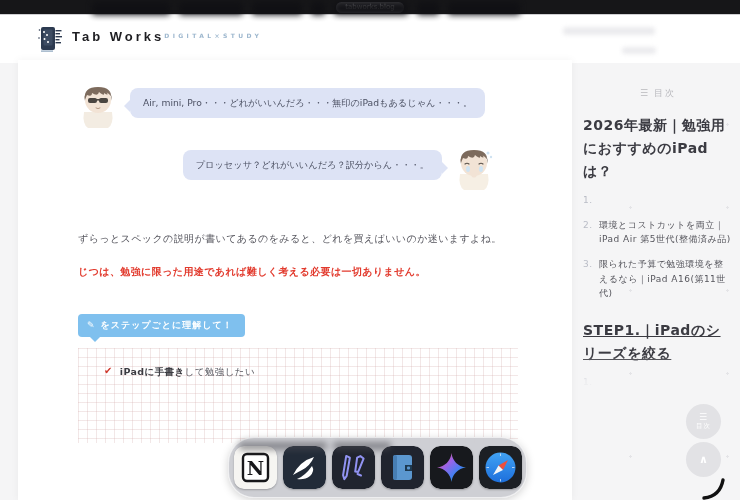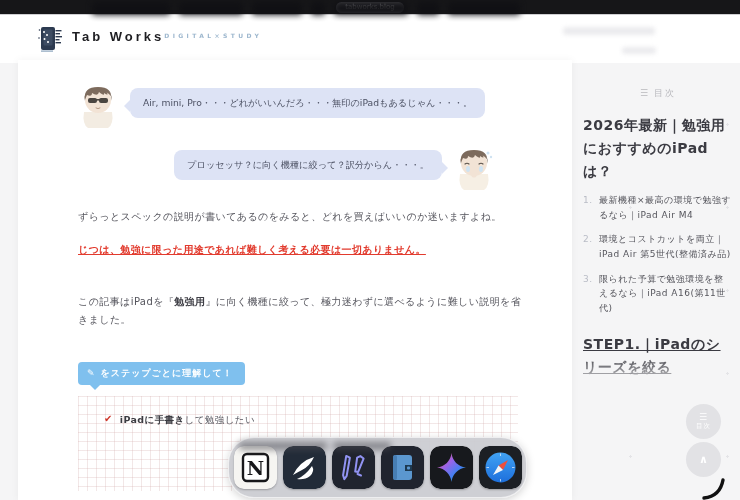--- a/index.html
+++ b/index.html
@@ -36,22 +36,22 @@
   .chat-row{display:flex;align-items:flex-start;gap:12px;}
   .chat-row.right{justify-content:flex-end;margin-right:30px;margin-top:16px;}
   .avatar{width:40px;height:46px;flex:0 0 auto;}
   .bubble{position:relative;background:#dde3f5;border-radius:8px;padding:8px 13px;
           font-size:9.2px;font-weight:500;color:#4c5163;line-height:1.5;max-width:330px;margin-top:4px;}
   .bubble.left::before{content:"";position:absolute;left:-6px;top:12px;border:6px solid transparent;border-right-color:#dde3f5;border-left:0;}
   .bubble.right::after{content:"";position:absolute;right:-6px;top:12px;border:6px solid transparent;border-left-color:#dde3f5;border-right:0;}
 
   
   .para{font-size:10px;color:#55555d;line-height:1.8;letter-spacing:.4px;}
-  .p1{margin-top:16px;}
-  .p2{margin-top:15px;color:#e23b2e;font-weight:bold;text-decoration:underline;}
+  .p1{margin-top:38px;}
+  .p2{margin-top:15px;color:#e23b2e;font-weight:bold;}
   .p3{margin-top:34px;}
   .p4{margin-top:6px;max-width:460px;}
   .para b{color:#3f3f46;}
 
   
   .badge-wrap{margin-top:22px;position:relative;display:inline-block;}
   .badge{background:#7fc0ee;color:#ffffff;font-size:9px;font-weight:bold;letter-spacing:1px;
          border-radius:4px;padding:5px 12px 5px 9px;display:inline-flex;align-items:center;gap:5px;}
   .badge-tail{position:absolute;left:12px;bottom:-5px;border:5px solid transparent;border-top-color:#7fc0ee;border-bottom:0;}
 
@@ -150,41 +150,40 @@
           <rect x="10" y="14" width="9" height="5" rx="2" fill="#4a4540"></rect>
           <rect x="21" y="14" width="9" height="5" rx="2" fill="#4a4540"></rect>
           <rect x="18" y="15" width="4" height="1.6" fill="#4a4540"></rect>
           <path d="M18 24 Q20 25.5 22 24" stroke="#b59a86" stroke-width="1" fill="none" stroke-linecap="round"></path>
         </svg>
       </div>
       <div class="bubble left">Air, mini, Pro・・・どれがいいんだろ・・・無印のiPadもあるじゃん・・・。</div>
     </div>
 
     <div class="chat-row right">
-      <div class="bubble right">プロッセッサ？に向く機種に絞って？訳分からん・・・。</div>
+      <div class="bubble right">プロッセッサ？どれがいいんだろ？訳分からん・・・。</div>
       <div class="avatar">
         <svg width="40" height="46" viewBox="0 0 40 46">
           <path d="M6 28 Q4 40 10 44 L30 44 Q36 40 34 28 Z" fill="#f6efe4"></path>
           <circle cx="20" cy="17" r="13" fill="#f2e3d5"></circle>
           <path d="M7 17 Q5 4 20 4 Q35 4 33 17 Q34 9 28 8 Q32 14 26 10 Q27 14 21 9 Q20 14 14 10 Q14 14 9 12 Q8 14 7 17 Z" fill="#7d6b5d"></path>
           <path d="M6.5 18 Q5 6 20 5 Q35 6 33.5 18 L33 13 Q28 7 20 7 Q12 7 7 13 Z" fill="#7d6b5d"></path>
           <path d="M11 18 q2 -1.5 4 0" stroke="#5a524b" stroke-width="1.2" fill="none" stroke-linecap="round"></path>
           <path d="M25 18 q2 -1.5 4 0" stroke="#5a524b" stroke-width="1.2" fill="none" stroke-linecap="round"></path>
           <ellipse cx="14" cy="23" rx="2" ry="3" fill="#cfe3f2"></ellipse>
           <ellipse cx="27" cy="23" rx="2" ry="3" fill="#cfe3f2"></ellipse>
           <path d="M16 27 Q20 25 24 27 L22 31 Q20 32 18 31 Z" fill="#f2e3d5"></path>
           <circle cx="34" cy="7" r="1.5" fill="#cfe3f2"></circle>
           <circle cx="37" cy="11" r="1.2" fill="#cfe3f2"></circle>
         </svg>
       </div>
     </div>
 
     <p class="para p1">ずらっとスペックの説明が書いてあるのをみると、どれを買えばいいのか迷いますよね。</p>
     <p class="para p2">じつは、勉強に限った用途であれば難しく考える必要は一切ありません。</p>
-    <p class="para p3"><span>この記事はiPadを『</span><b>勉強用</b><span>』に向く機種に絞って、極力迷わずに選べるように難しい説明を省きました。</span></p>
 
     <div class="badge-wrap">
       <span class="badge">
           <span>✎</span>
           <span>をステップごとに理解して！</span>
         </span>
       <span class="badge-tail"></span>
     </div>
 
     <div class="gridbox">
@@ -201,21 +200,20 @@
 </div>
 
 <div class="abs sidebar">
   <div class="sb-tochead">
     <span class="ticon">☰</span><span>目次</span>
   </div>
 
   <div class="sb-title">2026年最新｜勉強用におすすめのiPadは？</div>
   <div class="sb-item">
     <span class="num">1.</span>
-    <span>最新機種×最高の環境で勉強するなら｜iPad Air M4</span>
   </div>
   <div class="sb-item">
     <span class="num">2.</span>
     <span>環境とコストカットを両立｜iPad Air 第5世代(整備済み品)</span>
   </div>
   <div class="sb-item">
     <span class="num">3.</span>
     <span>限られた予算で勉強環境を整えるなら｜iPad A16(第11世代)</span>
   </div>
 

